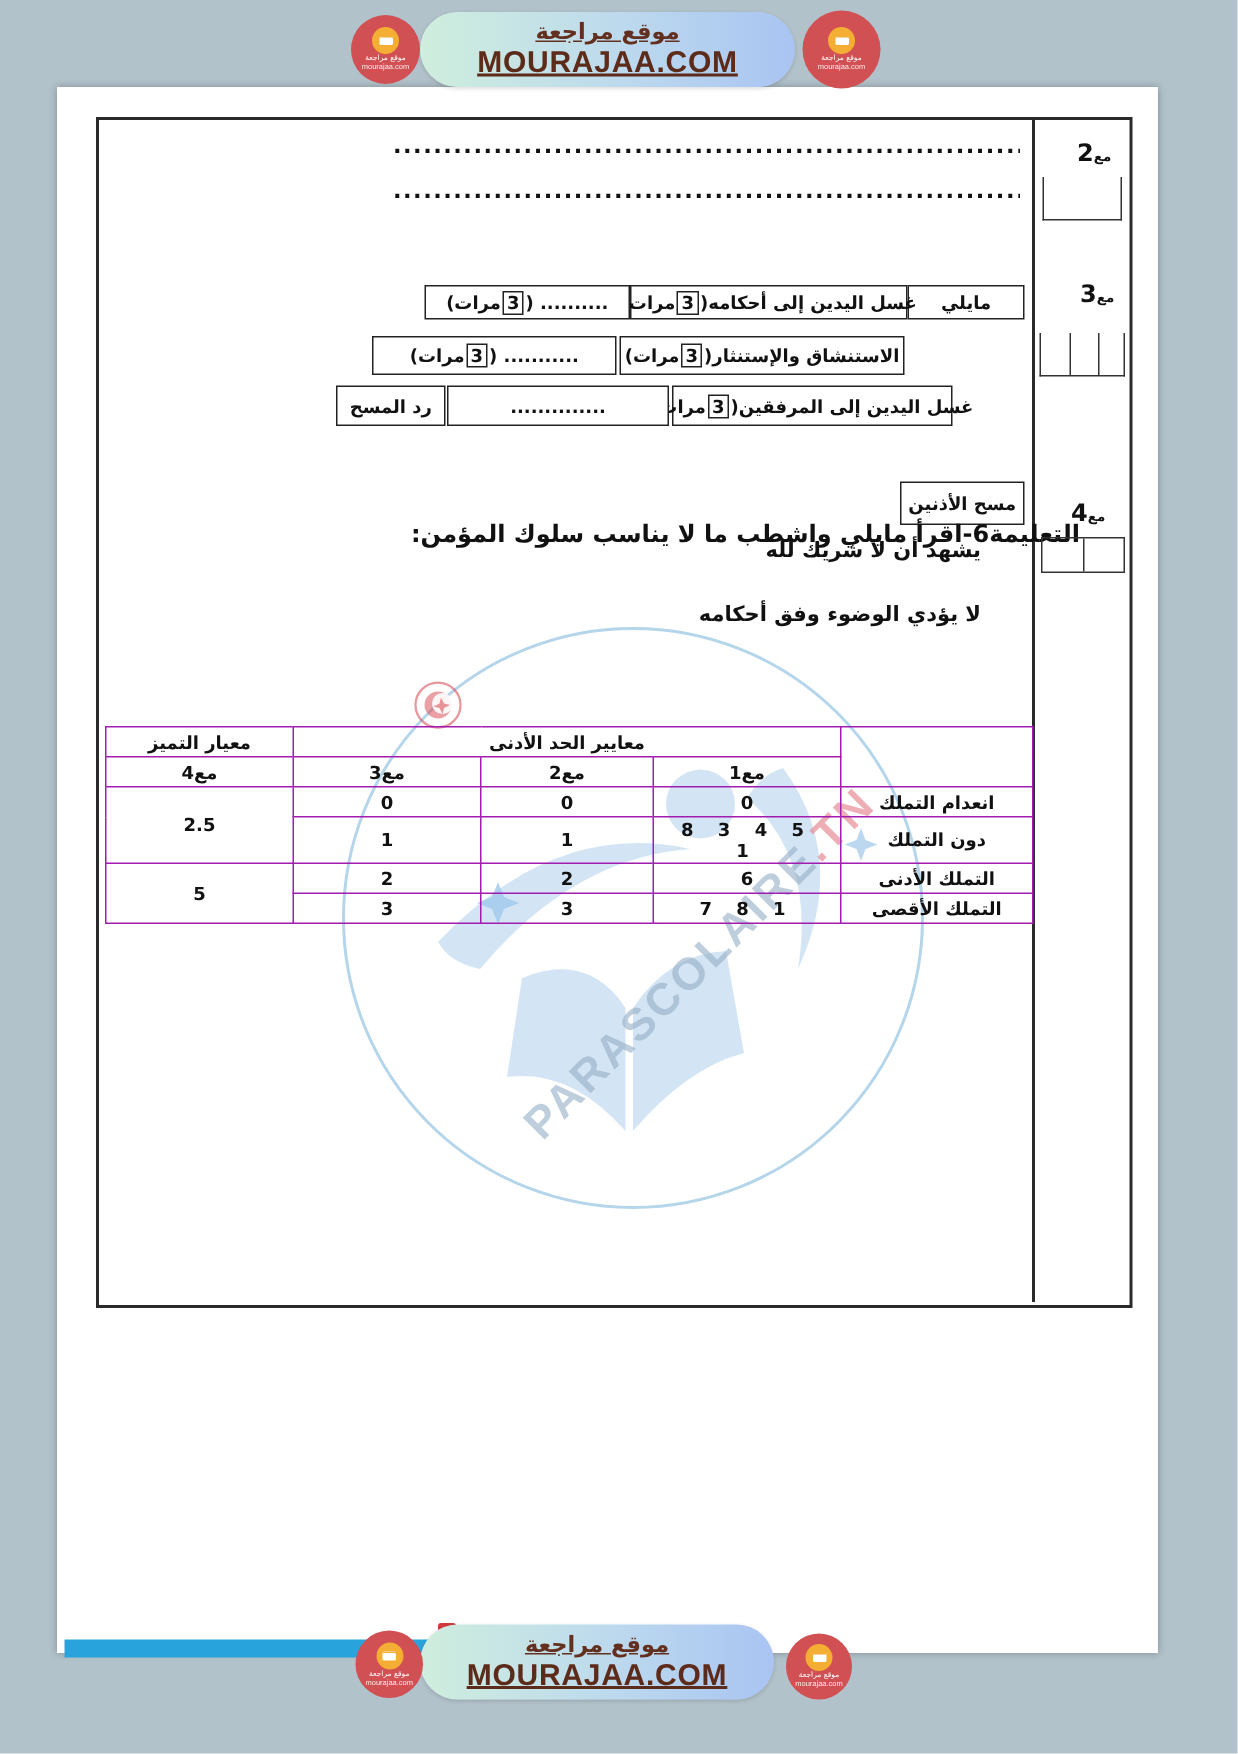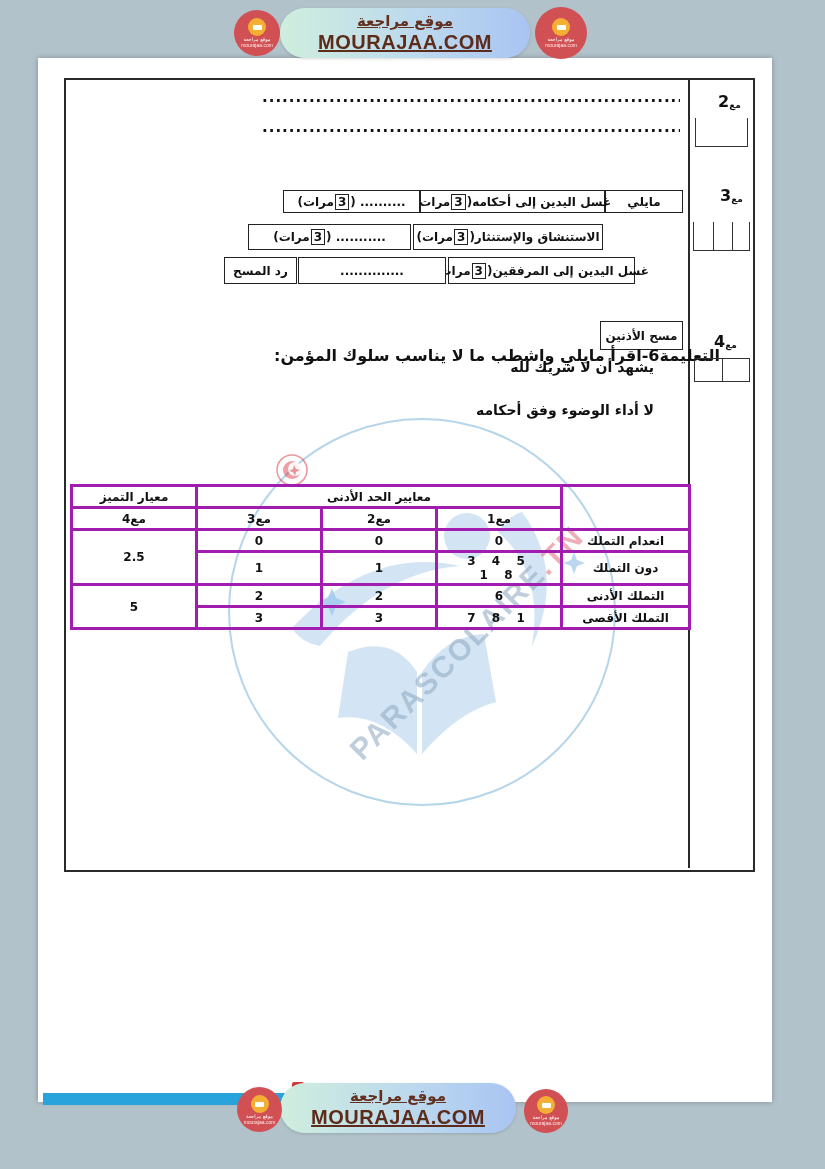--- a/index.html
+++ b/index.html
@@ -60,21 +60,21 @@
   }
   
   .tbl-title{
     position:absolute;left:230px;top:380px;width:262px;text-align:center;direction:rtl;
     font-size:26px;font-weight:bold;color:#0a0a0a;letter-spacing:1px;
   }
   table.grades{
     position:absolute;left:32px;top:426px;width:618px;border-collapse:collapse;direction:rtl;
     font-size:12px;font-weight:bold;color:#111;table-layout:fixed;background:transparent;
   }
-  table.grades td{border:3px solid #a21caf;text-align:center;padding:1px 18px;height:17px;}
+  table.grades td{border:1px solid #a21caf;text-align:center;padding:1px 18px;height:17px;}
   table.grades td.spread{letter-spacing:6px;}
   
   .mark{position:absolute;display:flex;align-items:flex-start;direction:ltr;font-weight:bold;color:#111;}
   .mark .n{font-size:16px;line-height:16px;}
   .mark .s{font-size:9px;line-height:9px;margin-top:7px;direction:rtl;}
   .scorebox1{position:absolute;left:657px;top:60px;width:53px;height:29px;box-sizing:border-box;
     border-left:1.5px solid #333;border-right:1.5px solid #333;border-bottom:1.5px solid #333;}
   .scorebox3{position:absolute;left:655px;top:164px;width:57px;height:29px;box-sizing:border-box;
     border-left:1.5px solid #333;border-right:1.5px solid #333;border-bottom:1.5px solid #333;}
   .scorebox3 i{position:absolute;top:0;bottom:0;border-left:1.5px solid #333;}
@@ -189,21 +189,21 @@
   <div class="wbox" style="left:186px;top:199px;width:73px;height:27px;">
     <span>رد المسح</span>
   </div>
 
   <div class="wbox" style="left:562px;top:231px;width:83px;height:29px;margin-top:32px;">
     <span>مسح الأذنين</span>
   </div>
 
   <div class="instr" style="top:288px;right:52px;font-size:16px;">التعليمة6-اقرأ مايلي واشطب ما لا يناسب سلوك المؤمن:</div>
   <div class="instr" style="top:301px;right:118px;font-size:14px;">يشهد أن لا شريك لله</div>
-  <div class="instr" style="top:344px;right:118px;font-size:14px;">لا أداء الوضوء وفق أحكامه</div>
+  <div class="instr" style="top:344px;right:118px;font-size:14px;">لا يؤدي الوضوء وفق أحكامه</div>
 
   <table class="grades">
     <colgroup>
         <col style="width:128px">
         <col style="width:125px">
         <col style="width:115px">
         <col style="width:125px">
         <col style="width:125px">
       </colgroup>
     <tbody>

